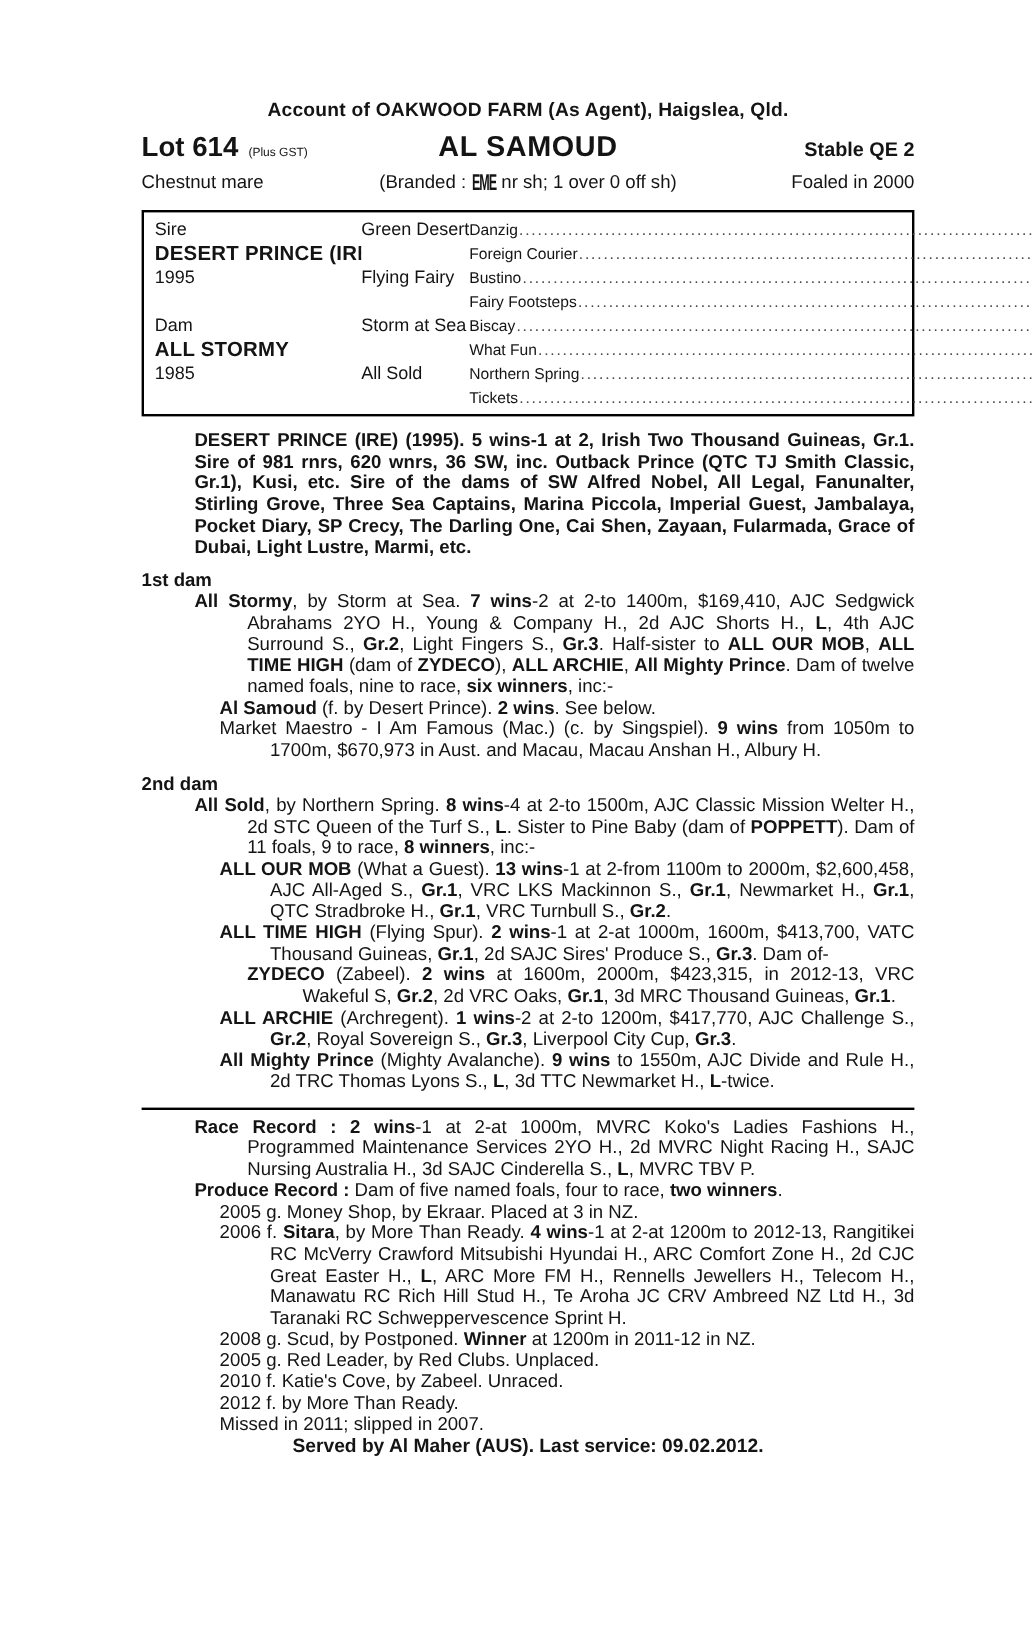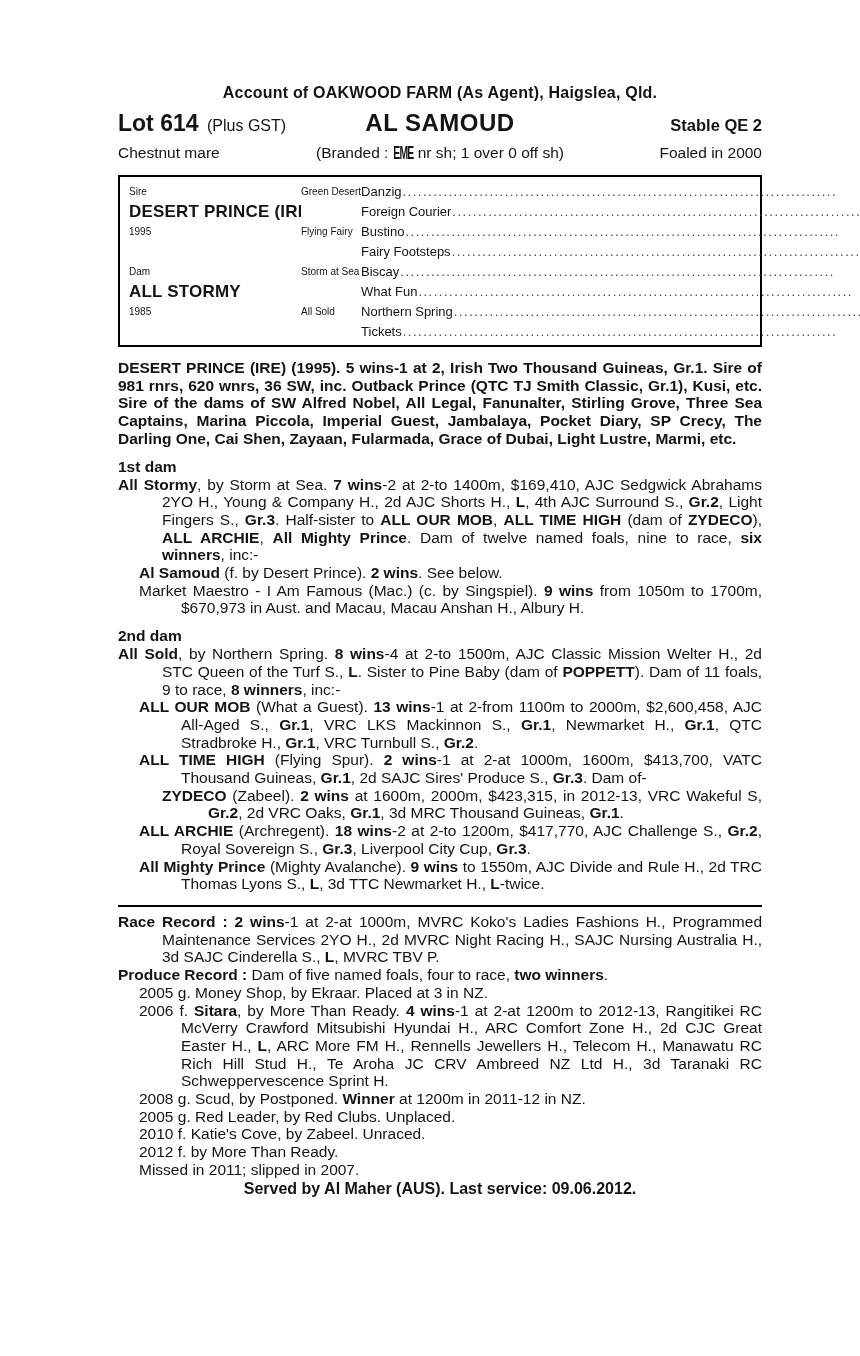--- a/index.html
+++ b/index.html
@@ -9,41 +9,41 @@
   }
   .content{position:absolute; left:118px; top:84px; width:644px;}
 
   .b{font-weight:700;}
 
   
   .account{font-size:16px; font-weight:700; text-align:center; letter-spacing:.2px;}
   .lot-row{margin-top:7px; display:grid; grid-template-columns:1fr auto 1fr; align-items:baseline;}
   .lot-left{justify-self:start; white-space:nowrap;}
   .lot-num{font-size:23px; font-weight:700;}
-  .lot-gst{font-size:16px; margin-left:4px;}
+  .lot-gst{font-size:10px; margin-left:4px;}
   .horse-name{justify-self:center; font-size:24px; font-weight:700; letter-spacing:.5px; white-space:nowrap;}
   .stable{justify-self:end; font-size:16.5px; font-weight:700; white-space:nowrap;}
   .desc-row{margin-top:5px; display:grid; grid-template-columns:1fr auto 1fr; align-items:baseline; font-size:15.5px;}
   .desc-left{justify-self:start;}
   .desc-mid{justify-self:center; white-space:nowrap;}
   .desc-right{justify-self:end;}
   .brand-mark{display:inline-block; font-weight:700; font-size:19px; letter-spacing:-1.5px;
               transform:scaleX(.55); margin:0 -8px; vertical-align:-1px;}
 
   
   .ped-box{margin-top:11px; border:2px solid #000; padding:5px 9px 3px 9px; display:flex;}
   .ped-col1{width:172px;} .ped-col2{width:133px;} .ped-col3{flex:1;}
-  .ped-cell{height:20px; line-height:20px; font-size:10px; white-space:nowrap; overflow:hidden;}
+  .ped-cell{height:20px; line-height:20px; font-size:15px; white-space:nowrap; overflow:hidden;}
   .ped-name{font-size:17px; font-weight:700; letter-spacing:.2px;}
   .leader{display:flex; align-items:baseline; font-size:13px;}
   .leader .dots{flex:1; overflow:hidden; white-space:nowrap; margin:0 1px;}
   .leader .dots::after{content:"....................................................................................."; letter-spacing:1.5px; color:#444;}
 
   
-  .par{font-size:15.5px; line-height:17.7px; text-align:justify;}
+  .par{font-size:15.5px; line-height:17.7px; text-align:justify;margin-left:44px;}
   .sire-par{margin-top:12px; font-weight:700;}
   .sec-head{margin-top:10px; font-size:15.5px; line-height:18px; font-weight:700;}
   .ind0{padding-left:44px; text-indent:-44px;}
   .ind1{padding-left:63px; text-indent:-42px;}
   .ind2{padding-left:90px; text-indent:-46px;}
   .rule{margin-top:12px; border-top:2px solid #000; height:0;}
   .after-rule{margin-top:6px;}
   .served{margin-top:1px; text-align:center; font-weight:700; font-size:16px; line-height:18px;}
 </style>
 </head>
@@ -135,31 +135,31 @@
     <div class="sec-head">1st dam</div>
     <div class="par ind0"><span class="b">All Stormy</span><span>, by Storm at Sea. </span><span class="b">7 wins</span><span>-2 at 2-to 1400m, $169,410, AJC Sedgwick Abrahams 2YO H., Young &amp; Company H., 2d AJC Shorts H., </span><span class="b">L</span><span>, 4th AJC Surround S., </span><span class="b">Gr.2</span><span>, Light Fingers S., </span><span class="b">Gr.3</span><span>. Half-sister to </span><span class="b">ALL OUR MOB</span><span>, </span><span class="b">ALL TIME HIGH</span><span> (dam of </span><span class="b">ZYDECO</span><span>), </span><span class="b">ALL ARCHIE</span><span>, </span><span class="b">All Mighty Prince</span><span>. Dam of twelve named foals, nine to race, </span><span class="b">six winners</span><span>, inc:-</span></div>
     <div class="par ind1"><span class="b">Al Samoud</span><span> (f. by Desert Prince). </span><span class="b">2 wins</span><span>. See below.</span></div>
     <div class="par ind1"><span>Market Maestro - I Am Famous (Mac.) (c. by Singspiel). </span><span class="b">9 wins</span><span> from 1050m to 1700m, $670,973 in Aust. and Macau, Macau Anshan H., Albury H.</span></div>
 
     <div class="sec-head">2nd dam</div>
     <div class="par ind0"><span class="b">All Sold</span><span>, by Northern Spring. </span><span class="b">8 wins</span><span>-4 at 2-to 1500m, AJC Classic Mission Welter H., 2d STC Queen of the Turf S., </span><span class="b">L</span><span>. Sister to Pine Baby (dam of </span><span class="b">POPPETT</span><span>). Dam of 11 foals, 9 to race, </span><span class="b">8 winners</span><span>, inc:-</span></div>
     <div class="par ind1"><span class="b">ALL OUR MOB</span><span> (What a Guest). </span><span class="b">13 wins</span><span>-1 at 2-from 1100m to 2000m, $2,600,458, AJC All-Aged S., </span><span class="b">Gr.1</span><span>, VRC LKS Mackinnon S., </span><span class="b">Gr.1</span><span>, Newmarket H., </span><span class="b">Gr.1</span><span>, QTC Stradbroke H., </span><span class="b">Gr.1</span><span>, VRC Turnbull S., </span><span class="b">Gr.2</span><span>.</span></div>
     <div class="par ind1"><span class="b">ALL TIME HIGH</span><span> (Flying Spur). </span><span class="b">2 wins</span><span>-1 at 2-at 1000m, 1600m, $413,700, VATC Thousand Guineas, </span><span class="b">Gr.1</span><span>, 2d SAJC Sires' Produce S., </span><span class="b">Gr.3</span><span>. Dam of-</span></div>
     <div class="par ind2"><span class="b">ZYDECO</span><span> (Zabeel). </span><span class="b">2 wins</span><span> at 1600m, 2000m, $423,315, in 2012-13, VRC Wakeful S, </span><span class="b">Gr.2</span><span>, 2d VRC Oaks, </span><span class="b">Gr.1</span><span>, 3d MRC Thousand Guineas, </span><span class="b">Gr.1</span><span>.</span></div>
-    <div class="par ind1"><span class="b">ALL ARCHIE</span><span> (Archregent). </span><span class="b">18 wins</span><span>-2 at 2-to 1200m, $417,770, AJC Challenge S., </span><span class="b">Gr.2</span><span>, Royal Sovereign S., </span><span class="b">Gr.3</span><span>, Liverpool City Cup, </span><span class="b">Gr.3</span><span>.</span></div>
+    <div class="par ind1"><span class="b">ALL ARCHIE</span><span> (Archregent). </span><span class="b">1 wins</span><span>-2 at 2-to 1200m, $417,770, AJC Challenge S., </span><span class="b">Gr.2</span><span>, Royal Sovereign S., </span><span class="b">Gr.3</span><span>, Liverpool City Cup, </span><span class="b">Gr.3</span><span>.</span></div>
     <div class="par ind1"><span class="b">All Mighty Prince</span><span> (Mighty Avalanche). </span><span class="b">9 wins</span><span> to 1550m, AJC Divide and Rule H., 2d TRC Thomas Lyons S., </span><span class="b">L</span><span>, 3d TTC Newmarket H., </span><span class="b">L</span><span>-twice.</span></div>
 
     <div class="rule"></div>
 
     <div class="par ind0 after-rule"><span class="b">Race Record : 2 wins</span><span>-1 at 2-at 1000m, MVRC Koko's Ladies Fashions H., Programmed Maintenance Services 2YO H., 2d MVRC Night Racing H., SAJC Nursing Australia H., 3d SAJC Cinderella S., </span><span class="b">L</span><span>, MVRC TBV P.</span></div>
     <div class="par ind0"><span class="b">Produce Record : </span><span>Dam of five named foals, four to race, </span><span class="b">two winners</span><span>.</span></div>
     <div class="par ind1"><span>2005 g. Money Shop, by Ekraar. Placed at 3 in NZ.</span></div>
     <div class="par ind1"><span>2006 f. </span><span class="b">Sitara</span><span>, by More Than Ready. </span><span class="b">4 wins</span><span>-1 at 2-at 1200m to 2012-13, Rangitikei RC McVerry Crawford Mitsubishi Hyundai H., ARC Comfort Zone H., 2d CJC Great Easter H., </span><span class="b">L</span><span>, ARC More FM H., Rennells Jewellers H., Telecom H., Manawatu RC Rich Hill Stud H., Te Aroha JC CRV Ambreed NZ Ltd H., 3d Taranaki RC Schweppervescence Sprint H.</span></div>
     <div class="par ind1"><span>2008 g. Scud, by Postponed. </span><span class="b">Winner</span><span> at 1200m in 2011-12 in NZ.</span></div>
     <div class="par ind1"><span>2005 g. Red Leader, by Red Clubs. Unplaced.</span></div>
     <div class="par ind1"><span>2010 f. Katie's Cove, by Zabeel. Unraced.</span></div>
     <div class="par ind1"><span>2012 f. by More Than Ready.</span></div>
     <div class="par ind1"><span>Missed in 2011; slipped in 2007.</span></div>
 
-    <div class="served">Served by Al Maher (AUS). Last service: 09.06.2012.</div>
+    <div class="served">Served by Al Maher (AUS). Last service: 09.02.2012.</div>
 
   </div>
 </div>
 
 </body></html>

